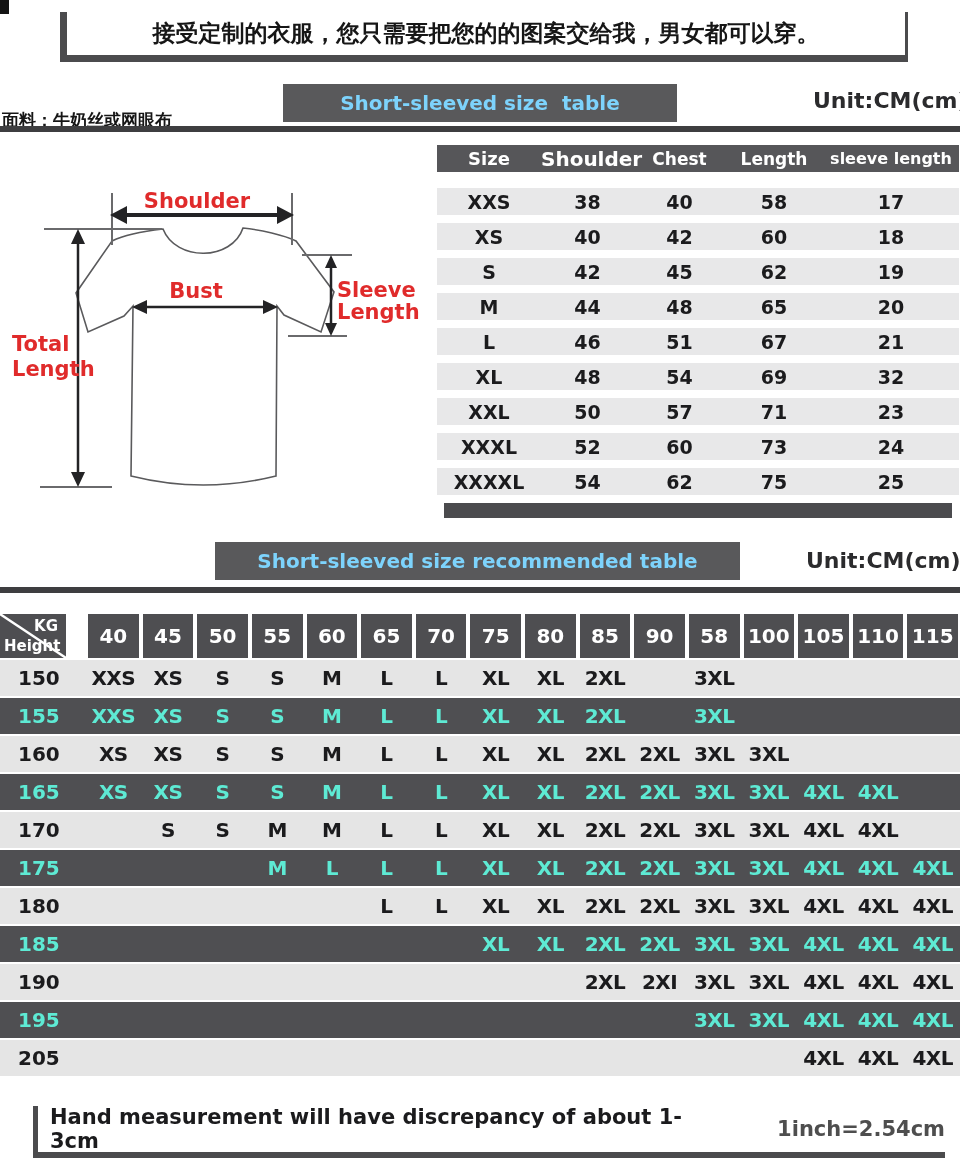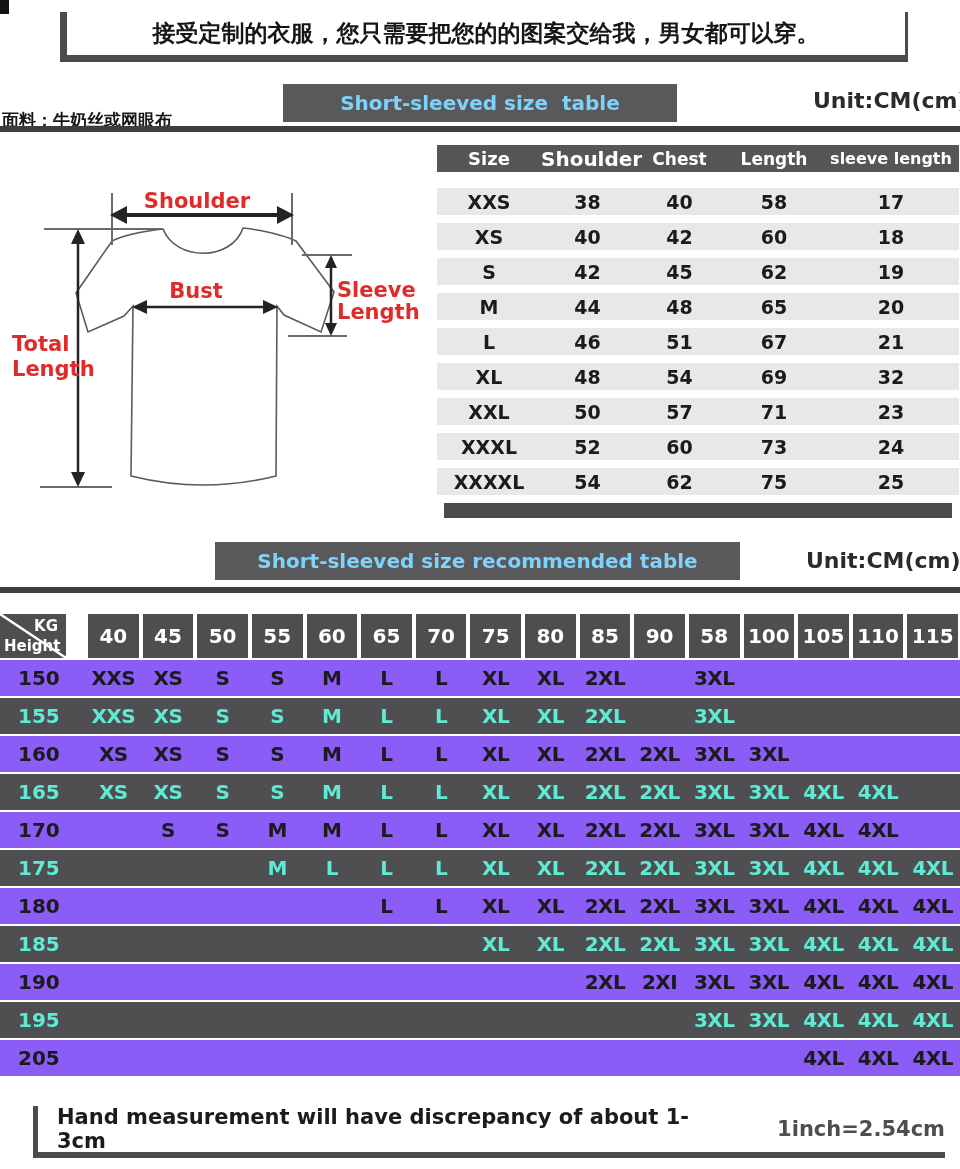--- a/index.html
+++ b/index.html
@@ -51,29 +51,29 @@
   .rec-table { position:absolute; left:0; top:614px; width:960px; }
   .rec-header { display:grid; grid-template-columns:86px repeat(16,1fr); height:44px; }
   .rec-hcell { background:#4e4e51; margin:0 2px; color:#fff; font-weight:bold; font-size:20px;
                display:flex; align-items:center; justify-content:center; }
   .rec-corner { position:relative; background:#4e4e51; margin-right:20px; color:#fff; font-weight:bold; }
   .rec-corner svg { position:absolute; left:0; top:0; width:100%; height:100%; }
   .rec-corner .kg { position:absolute; top:3px; right:8px; font-size:15px; }
   .rec-corner .hgt { position:absolute; bottom:3px; left:4px; font-size:15px; }
   .rec-row { display:grid; grid-template-columns:86px repeat(16,1fr); height:38px;
              border-top:2px solid #fff; align-items:center; }
-  .rec-row.light { background:#8b5cf6; color:#1b1b1d; }
+  .rec-row.light { background:#e5e5e5; color:#1b1b1d; }
   .rec-row.dark { background:#4f4f52; color:#5eead4; }
   .rec-height { font-size:20px; font-weight:bold; padding-left:18px; }
   .rec-c { font-size:20px; font-weight:bold; text-align:center; letter-spacing:-0.5px; }
 
   
   .bottom-banner { position:absolute; left:33px; top:1106px; width:912px; height:52px;
     border-left:5px solid #4b4b4d; border-bottom:6px solid #4b4b4d; background:#fff;
-    display:flex; align-items:center; padding-left:19px; gap:48px; }
+    display:flex; align-items:center; padding-left:12px; gap:48px; }
   .bottom-banner .note { font-size:21px; font-weight:bold; color:#1b1b1d; }
   .bottom-banner .conv { font-size:21px; font-weight:bold; color:#4e4e4e; }
 </style>
 </head>
 <body>
 
 <div class="page">
 
   <div class="corner-mark"></div>
 

